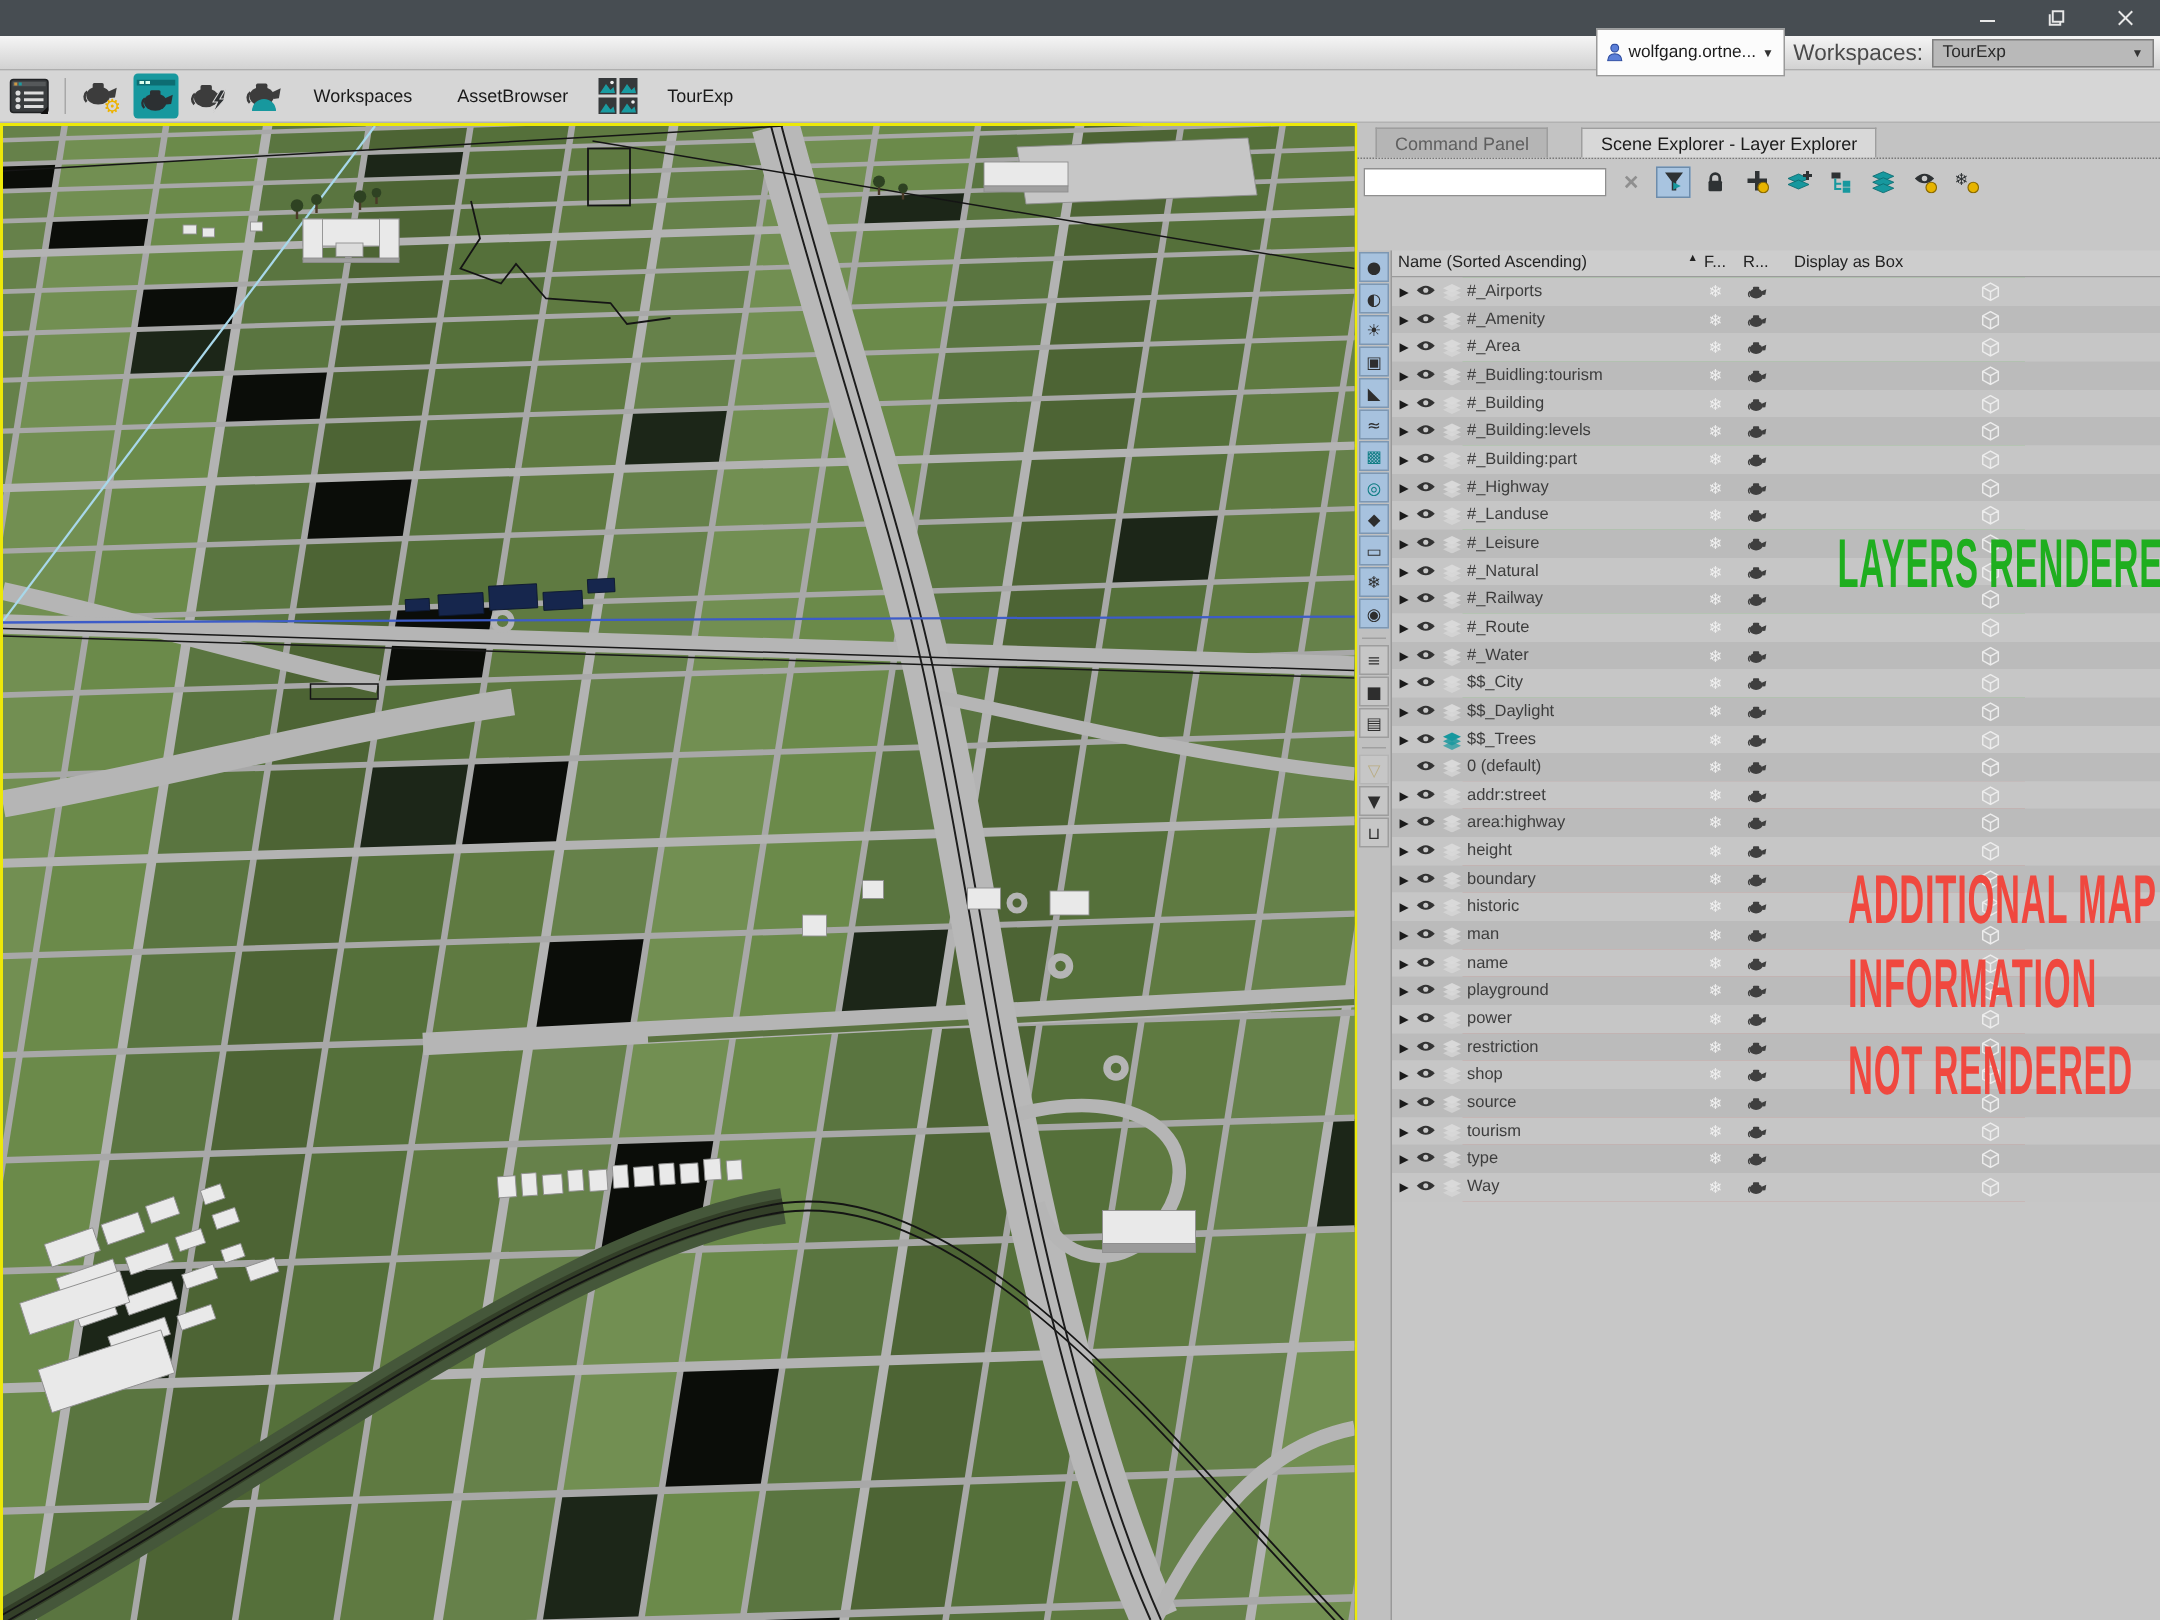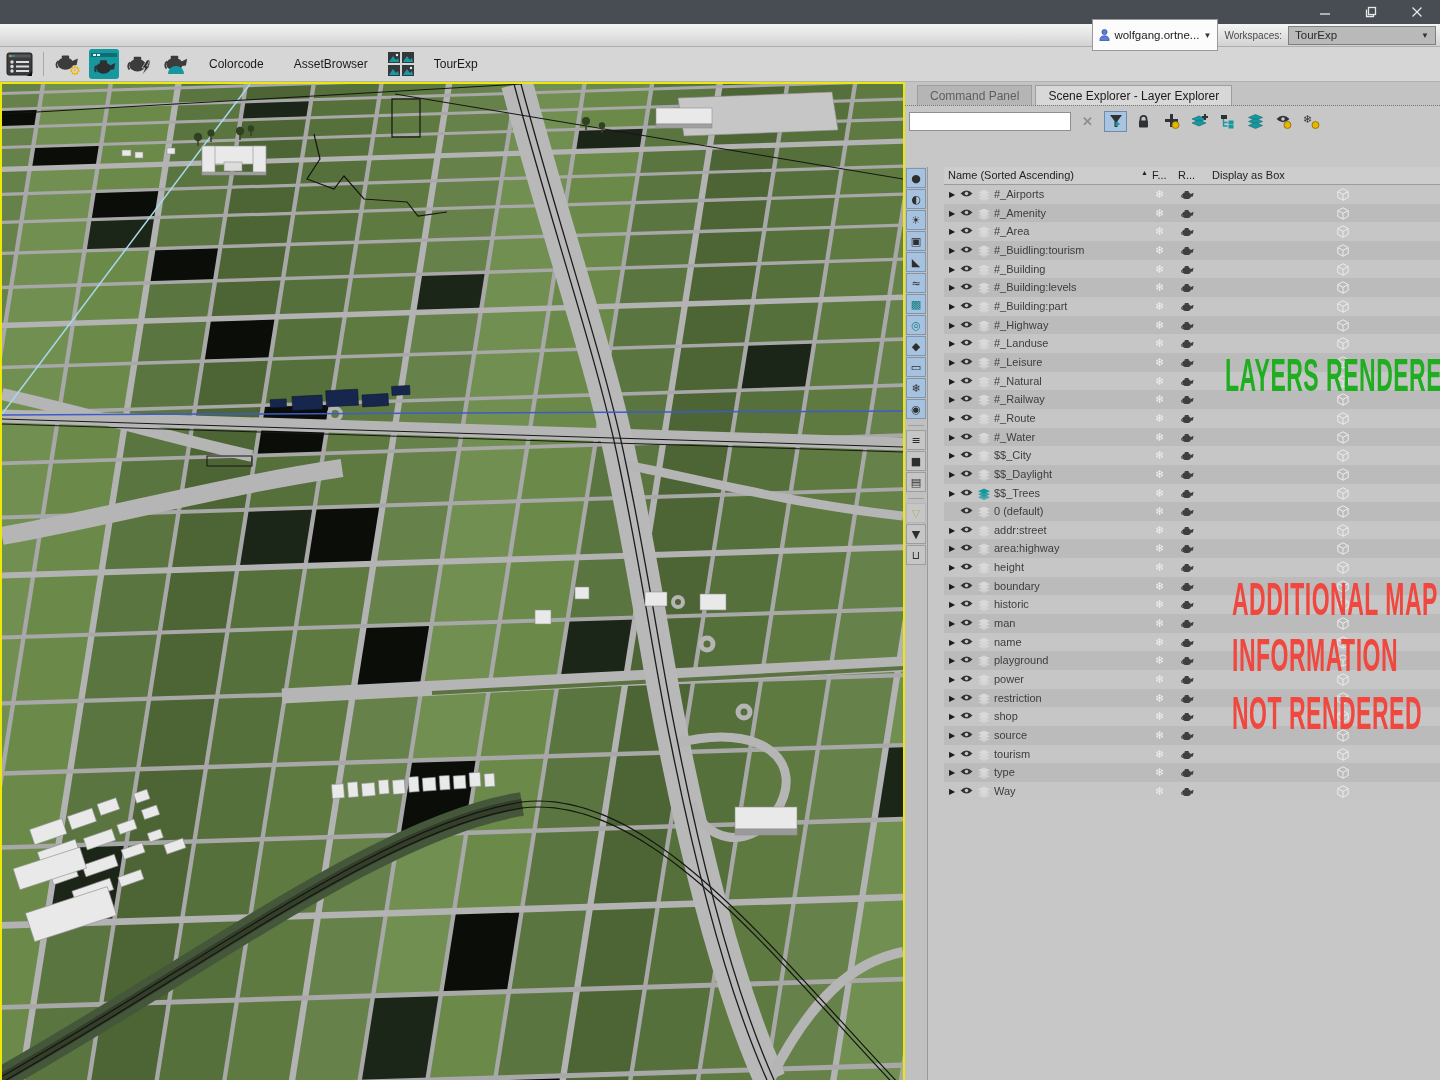--- a/index.html
+++ b/index.html
@@ -10,21 +10,21 @@
   
   .titlebar { height:24px; background:#474d52; display:flex; justify-content:flex-end; align-items:center; }
   .wbtn { width:46px; height:24px; display:flex; align-items:center; justify-content:center; background:transparent; border:none; cursor:pointer; }
   .wbtn svg { stroke:#e8e8e8; stroke-width:1.3; fill:none; }
 
   
   .userbar { height:23px; background:linear-gradient(#f5f5f5,#d2d2d2); border-bottom:1px solid #aeaeae;
     display:flex; align-items:center; justify-content:flex-end; padding-right:4px; gap:6px; }
   .user-btn { height:19px; background:#fcfcfc; border:1px solid #9a9a9a; display:flex; align-items:center; gap:4px;
     padding:15px 6px; font-size:11.5px; color:#1c1c1c; cursor:pointer; }
-  .ws-label { font-size:10px; color:#4a4a4a; }
+  .ws-label { font-size:15px; color:#4a4a4a; }
   .ws-select { width:148px; height:19px; background:#b9b9b9; border:1px solid #7f7f7f; display:flex; align-items:center;
     justify-content:space-between; padding:0 6px; font-size:11.5px; color:#2a2a2a; cursor:pointer; }
   .caret { font-size:8px; color:#333; }
 
   
   .toolbar { height:35px; background:#d6d6d6; border-bottom:1px solid #b2b2b2; display:flex; align-items:center; padding-left:4px; gap:6px; }
   .tb-sep { width:1px; height:24px; background:#a8a8a8; margin:0 3px; }
   .tb-btn { height:30px; min-width:30px; display:flex; align-items:center; justify-content:center; cursor:pointer; position:relative; }
   .tb-label { font-size:12px; color:#1a1a1a; padding:0 12px; cursor:pointer; }
   .teal-box { background:#17989e; border-radius:3px; padding:2px; }
@@ -33,40 +33,40 @@
   .main { display:flex; height:998px;border-radius:30px; }
   .viewport { width:905px; height:998px; border:2px solid #ece80a; border-bottom:none; background:#67803f; position:relative; cursor:crosshair; }
   .viewport svg { display:block; }
 
   
   .panel { position:relative; width:535px; height:998px; background:#c7c7c7; }
   .tabs { height:24px; background:#c3c3c3; display:flex; align-items:flex-end; padding-left:12px; gap:3px;
     border-bottom:1px dotted #787878; }
   .tab { height:20px; padding:3px 12px 0; font-size:12px; cursor:pointer; border:1px solid #9e9e9e; border-bottom:none; }
   .tab.inactive { background:#b5b5b5; color:#5e5e5e; }
-  .tab.active { background:#d8d8d8; color:#1b1b1b; }
+  .tab.active { background:#d8d8d8; color:#1b1b1b;margin-left:19px; }
   .menubar { height:26px; display:flex; align-items:center; gap:24px; padding-left:16px; }
   .menu-item { font-size:12.5px; color:#1b1b1b; cursor:pointer; }
   .searchrow { height:30px; display:flex; align-items:center; padding:0 4px; gap:5px; }
   .search-input { width:162px; height:19px; background:#fff; border:1px solid #8f8f8f; font-size:11px; padding:0 4px; }
   .sbtn { width:23px; height:21px; display:flex; align-items:center; justify-content:center; cursor:pointer; border:1px solid transparent; }
   .sbtn.sel { background:#a8c4e0; border:1px solid #6d8cab; }
   .clear-x { color:#8f8f8f; font-size:13px; font-weight:bold; }
 
   
   .explorer { position:absolute; left:0; top:85px; right:0; bottom:0; display:flex; }
   .sidestrip { width:23px; background:#c0c0c0; border-right:1px solid #999; padding-top:0; }
   .stool { width:20px; height:20px; margin:1px auto; display:flex; align-items:center; justify-content:center;
     font-family:"DejaVu Sans", sans-serif; font-size:11px; color:#2e2e2e; cursor:pointer; border:1px solid #9d9d9d; background:#c6c6c6; }
   .stool.on { background:#a7c2de; border-color:#7d97b2; }
   .stool.teal { color:#0f7d84; }
   .stool.faded { color:#b9ad84; border-color:#b5b5b5; }
   .ssep { height:6px; border-bottom:1px solid #a0a0a0; margin:0 3px 4px; }
 
-  .table { flex:1; position:relative;margin-left:16px; }
+  .table { flex:1; position:relative; }
   .thead { height:18px; background:#cdcdcd; border-bottom:1px solid #9b9b9b; position:relative; font-size:11px; color:#222; }
   .thead span { position:absolute; top:2px; }
   .h-name { left:4px; }
   .h-sort { left:197px; font-size:7px; top:5px; }
   .h-frozen { left:208px; }
   .h-render { left:234px; }
   .h-display { left:257px;padding-left:11px; }
 
   .rows { position:relative; }
   .row { position:relative; height:18.67px; background:#c6c6c6; cursor:pointer; }
@@ -199,21 +199,21 @@
       </svg>
     </div>
     <div class="tb-btn">
       <svg width="30" height="24" viewBox="0 0 30 24">
         <g color="#3c3c3c" fill="#3c3c3c">
             <use href="#sym-teapot" width="26" height="20" x="1" y="0"></use>
           </g>
         <path d="M7 22 a8 8 0 0 1 16 0 z" fill="#17989e"></path>
       </svg>
     </div>
-    <span class="tb-label">Colorcode</span>
+    <span class="tb-label">Workspaces</span>
     <span class="tb-label">AssetBrowser</span>
     <div class="tb-btn">
       <svg width="28" height="26" viewBox="0 0 28 26">
         <g>
           <rect x="1" y="1" width="12" height="11" fill="#35383a"></rect>
             <polygon points="2,11 6,5 9,9 11,7 12,11" fill="#1a9ba1"></polygon>
             <circle cx="10" cy="4" r="1.2" fill="#eee"></circle>
           <rect x="15" y="1" width="12" height="11" fill="#35383a"></rect>
             <polygon points="16,11 20,5 23,9 25,7 26,11" fill="#1a9ba1"></polygon>
           <rect x="1" y="14" width="12" height="11" fill="#35383a"></rect>

